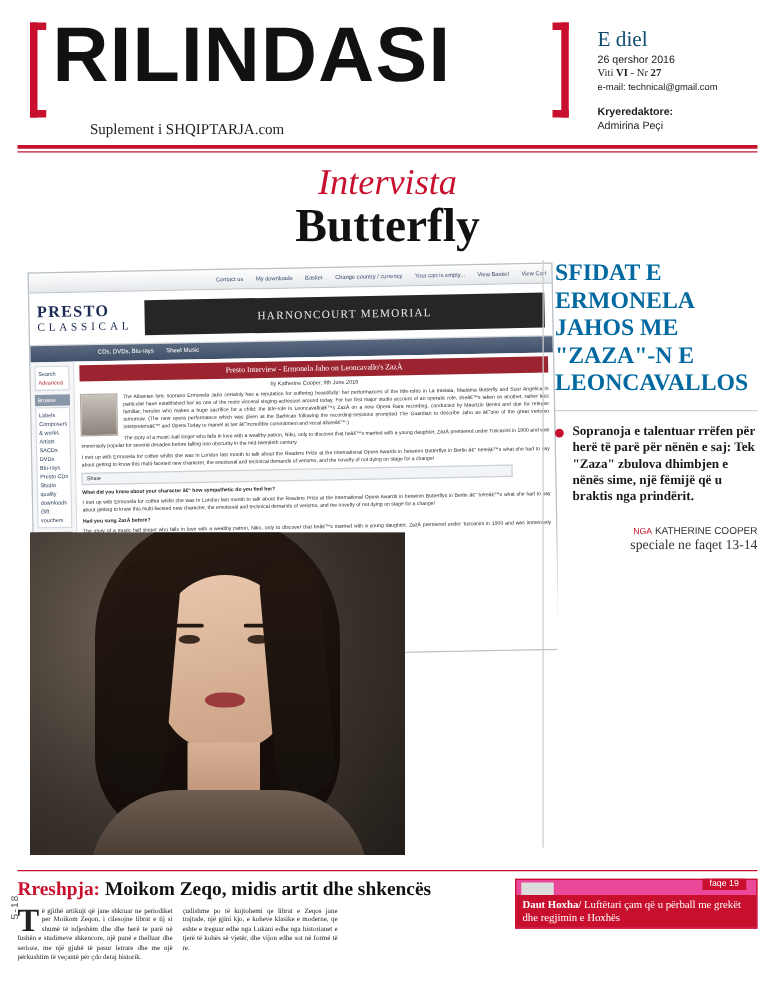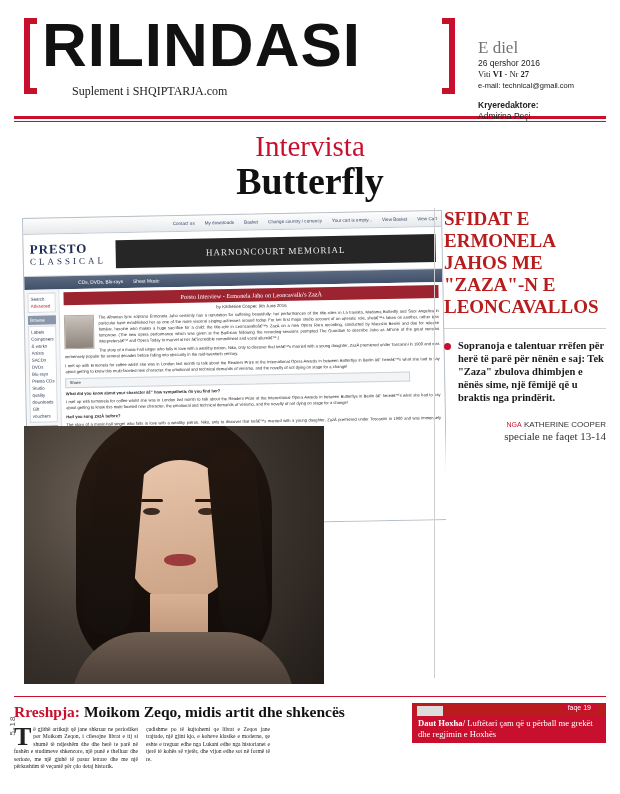--- a/index.html
+++ b/index.html
@@ -44,37 +44,36 @@
     font-size: 62px;
     line-height: 70px;
     letter-spacing: 1px;
     margin-left: 22px;
     color: #111;
   }
   .brand-sub {
     font-family: "Liberation Serif", serif;
     font-size: 12px;
     margin-left: 52px;
-    margin-top: 4px;
+    margin-top: 16px;
     color: #222;
   }
   .mast-right {
     flex: 1 1 auto;
     padding-left: 12px;
     padding-top: 12px;
     font-size: 8.5px;
     line-height: 11px;
     color: #222;
   }
   .mast-right .edition {
     font-family: "Liberation Serif", serif;
     font-size: 17px;
     line-height: 19px;
-    color: #737373;
-    margin-top: 16px;
+    color: #0c4a6e;
   }
   .mast-right .date { font-size: 8.5px; margin-top: 1px; }
   .mast-right .issue { font-size: 8.5px; font-family: Liberation Serif, serif; }
   .mast-right .issue b { font-weight: bold; }
   .mast-right .email { font-size: 7.5px; }
   .mast-right .staff { margin-top: 9px; font-size: 8.5px; }
   .mast-right .staff .role { font-weight: bold; }
 
   .mast-rule {
     height: 3px;
@@ -90,20 +89,21 @@
   
   .headline-zone {
     text-align: center;
     padding-top: 8px;
   }
   .kicker {
     font-family: "Liberation Serif", serif;
     font-size: 29px;
     color: #c8102e;
     line-height: 32px;
+    font-style: italic;
   }
   .headline {
     font-family: "Liberation Serif", serif;
     font-weight: bold;
     font-size: 38px;
     line-height: 42px;
     color: #111;
     margin-top: -2px;
   }
 
@@ -344,21 +344,21 @@
     position: absolute;
     left: -10px; top: 0;
     width: 1px; height: 470px;
     background: #cfcfcf;
   }
   .side-head {
     font-family: "Liberation Serif", serif;
     font-weight: bold;
     font-size: 19px;
     line-height: 22px;
-    color: #b91c1c;
+    color: #0369a1;
     margin-top: 0;
   }
   .side-rule {
     height: 1px;
     background: #d2d2d2;
     margin: 10px 0 10px 0;
   }
   .bullet-item {
     position: relative;
     padding-left: 14px;
@@ -445,21 +445,21 @@
     color: #555;
     letter-spacing: 1px;
   }
   .bot-right {
     flex: 1 1 auto;
   }
   .promo {
     border: 1px solid #c8102e;
     height: 40px;
     position: relative;
-    background: #b91c1c;
+    background: #ec4899;
   }
   .promo-tab {
     position: absolute;
     right: 8px; top: -1px;
     background: #c8102e;
     color: #fff;
     font-size: 7px;
     padding: 1px 6px;
   }
   .promo-body {

